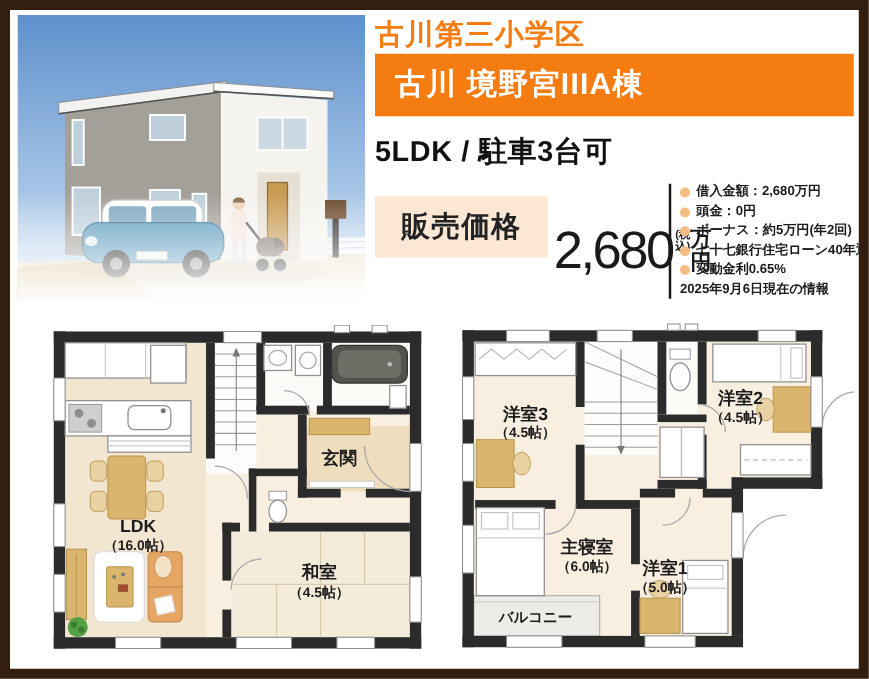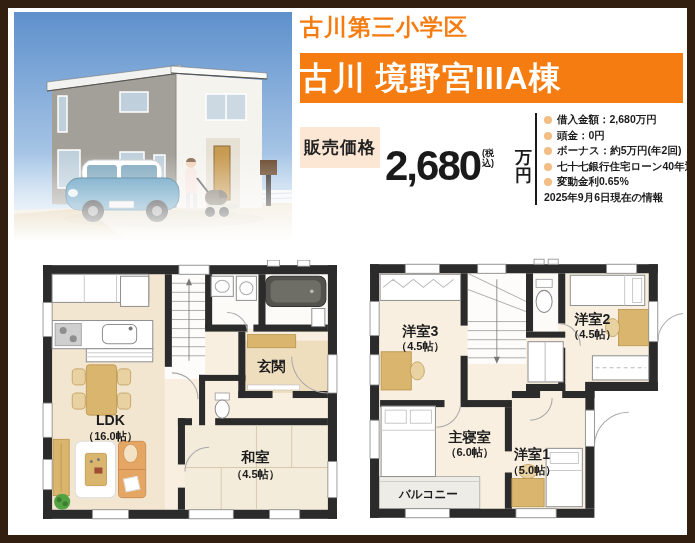--- a/index.html
+++ b/index.html
@@ -11,31 +11,31 @@
   }
   .page{position:relative;width:566px;height:527px;}
 
   
   .photo{position:absolute;left:6px;top:4px;width:278px;height:230px;}
   .photo svg{width:100%;height:100%;display:block;}
 
   
   .info{position:absolute;left:292px;top:4px;width:383px;}
   .school{color:#f57c10;font-weight:bold;font-size:23px;line-height:30px;letter-spacing:1px;}
-  .name-box{background:#f57c10;color:#ffffff;font-weight:bold;font-size:32px;
-    line-height:50px;height:50px;margin-top:11px;letter-spacing:1px;}
+  .name-box{background:#f57c10;color:#ffffff;font-weight:bold;font-size:24px;
+    line-height:50px;height:50px;padding-left:16px;margin-top:1px;letter-spacing:1px;}
   .specs{font-size:23px;font-weight:bold;color:#111;margin-top:13px;letter-spacing:.5px;}
 
   .price-flex{display:flex;margin-top:8px;}
   .price-col{width:232px;flex:0 0 auto;}
   .price-row{display:flex;align-items:center;margin-bottom:7px;}
-  .plabel{background:#fbe7d4;color:#222;font-size:17px;font-weight:bold;
-    padding:9px 4px;letter-spacing:1px;flex:0 0 auto;}
+  .plabel{background:#fbe7d4;color:#222;font-size:23px;font-weight:bold;
+    padding:9px 21px;letter-spacing:1px;flex:0 0 auto;}
   .value-wrap{display:flex;align-items:flex-end;margin-left:5px;}
-  .pvalue{font-size:42px;font-weight:bold;color:#1a1a1a;letter-spacing:-2px;line-height:.9;margin-top:36px;}
+  .pvalue{font-size:42px;font-weight:normal;color:#1a1a1a;letter-spacing:-2px;line-height:.9;margin-top:36px;}
   .unit-stack{display:inline-flex;flex-direction:row;align-items:flex-start;
     line-height:1.05;margin-left:2px;}
   .tax{font-size:9px;font-weight:bold;color:#1a1a1a;}
   .unit{font-size:17px;font-weight:bold;color:#1a1a1a;text-align:right;}
   .mvalue{font-size:36px;font-weight:bold;color:#f57c10;letter-spacing:-1px;line-height:.9;}
   .munit{font-size:17px;font-weight:bold;color:#1a1a1a;margin-left:2px;}
 
   .vdivider{width:2px;background:#1a1a1a;height:92px;margin:2px 7px 0 3px;flex:0 0 auto;}
 
   .details{font-size:10.5px;line-height:15.5px;color:#1b1b1b;padding-top:1px;}
@@ -136,20 +136,21 @@
       </g>
       <rect x="0" y="142" width="278" height="88" fill="url(#fade1)"></rect>
     </svg>
   </div>
 
   <div class="info">
     <div class="school">古川第三小学区</div>
     <div class="name-box">
       <span>古川 境野宮IIIA棟</span>
     </div>
+    <div class="specs">5LDK / 駐車3台可</div>
 
     <div class="price-flex">
       <div class="price-col">
         <div class="price-row">
           <span class="plabel">販売価格</span>
           <span class="value-wrap">
             <span class="pvalue">2,680</span>
             <span class="unit-stack">
               <span class="tax">(税込)</span>
               <span class="unit">万円</span>

